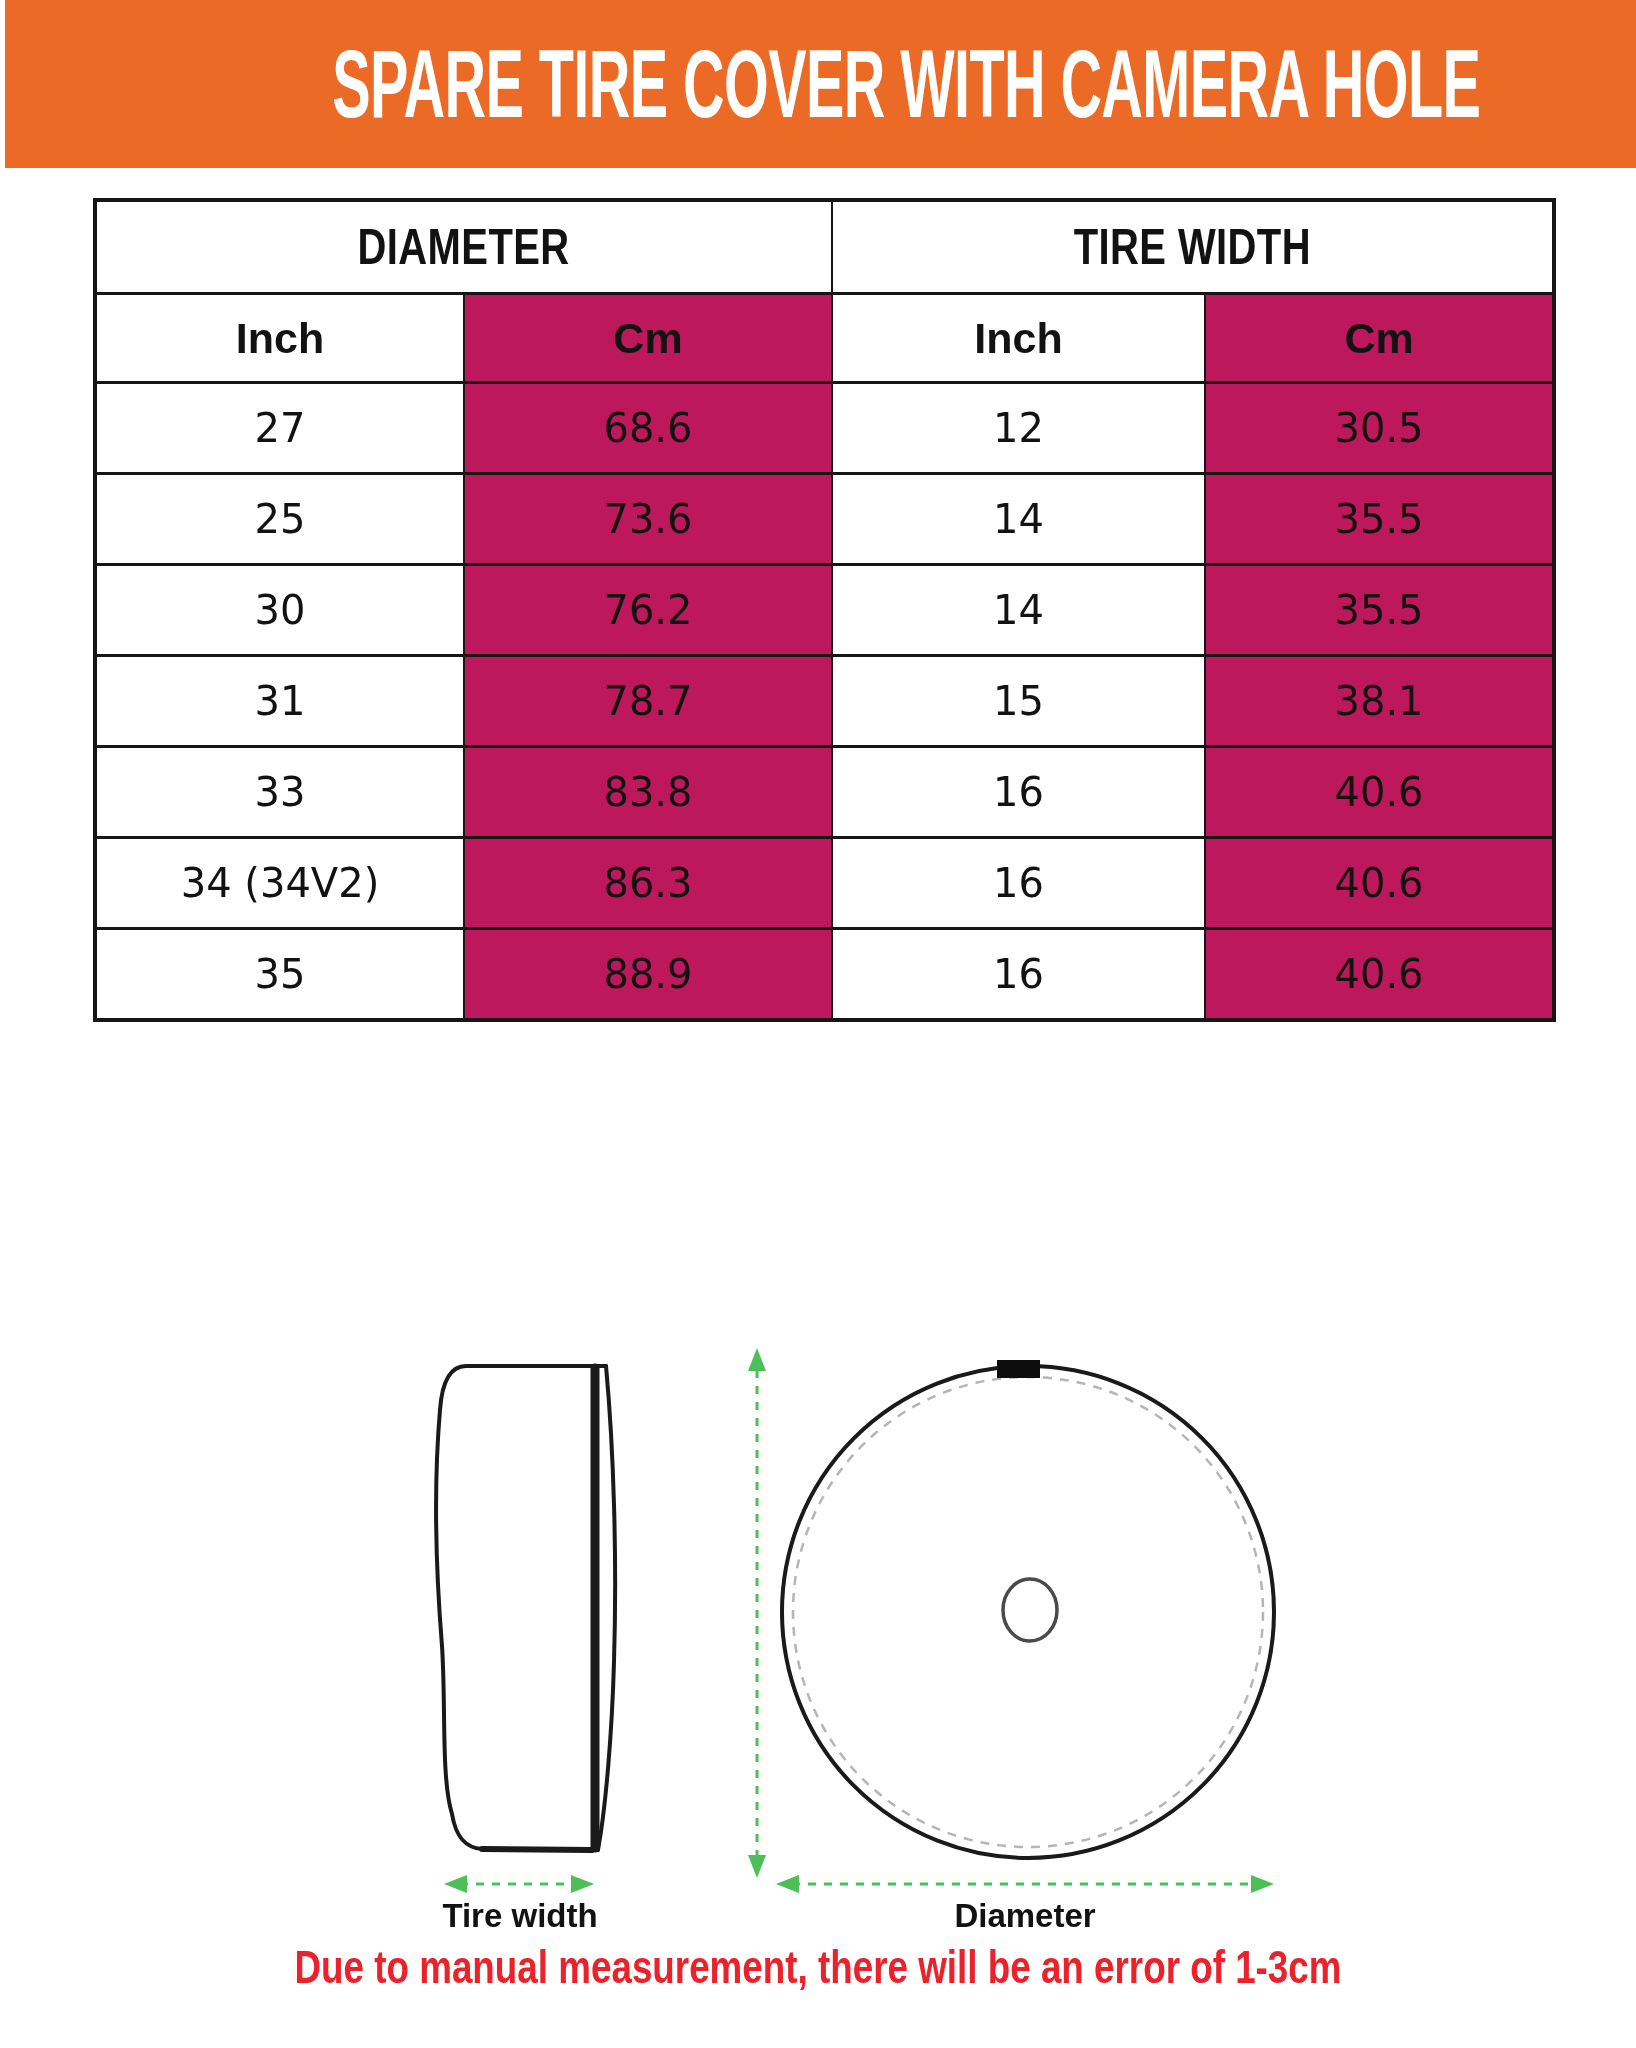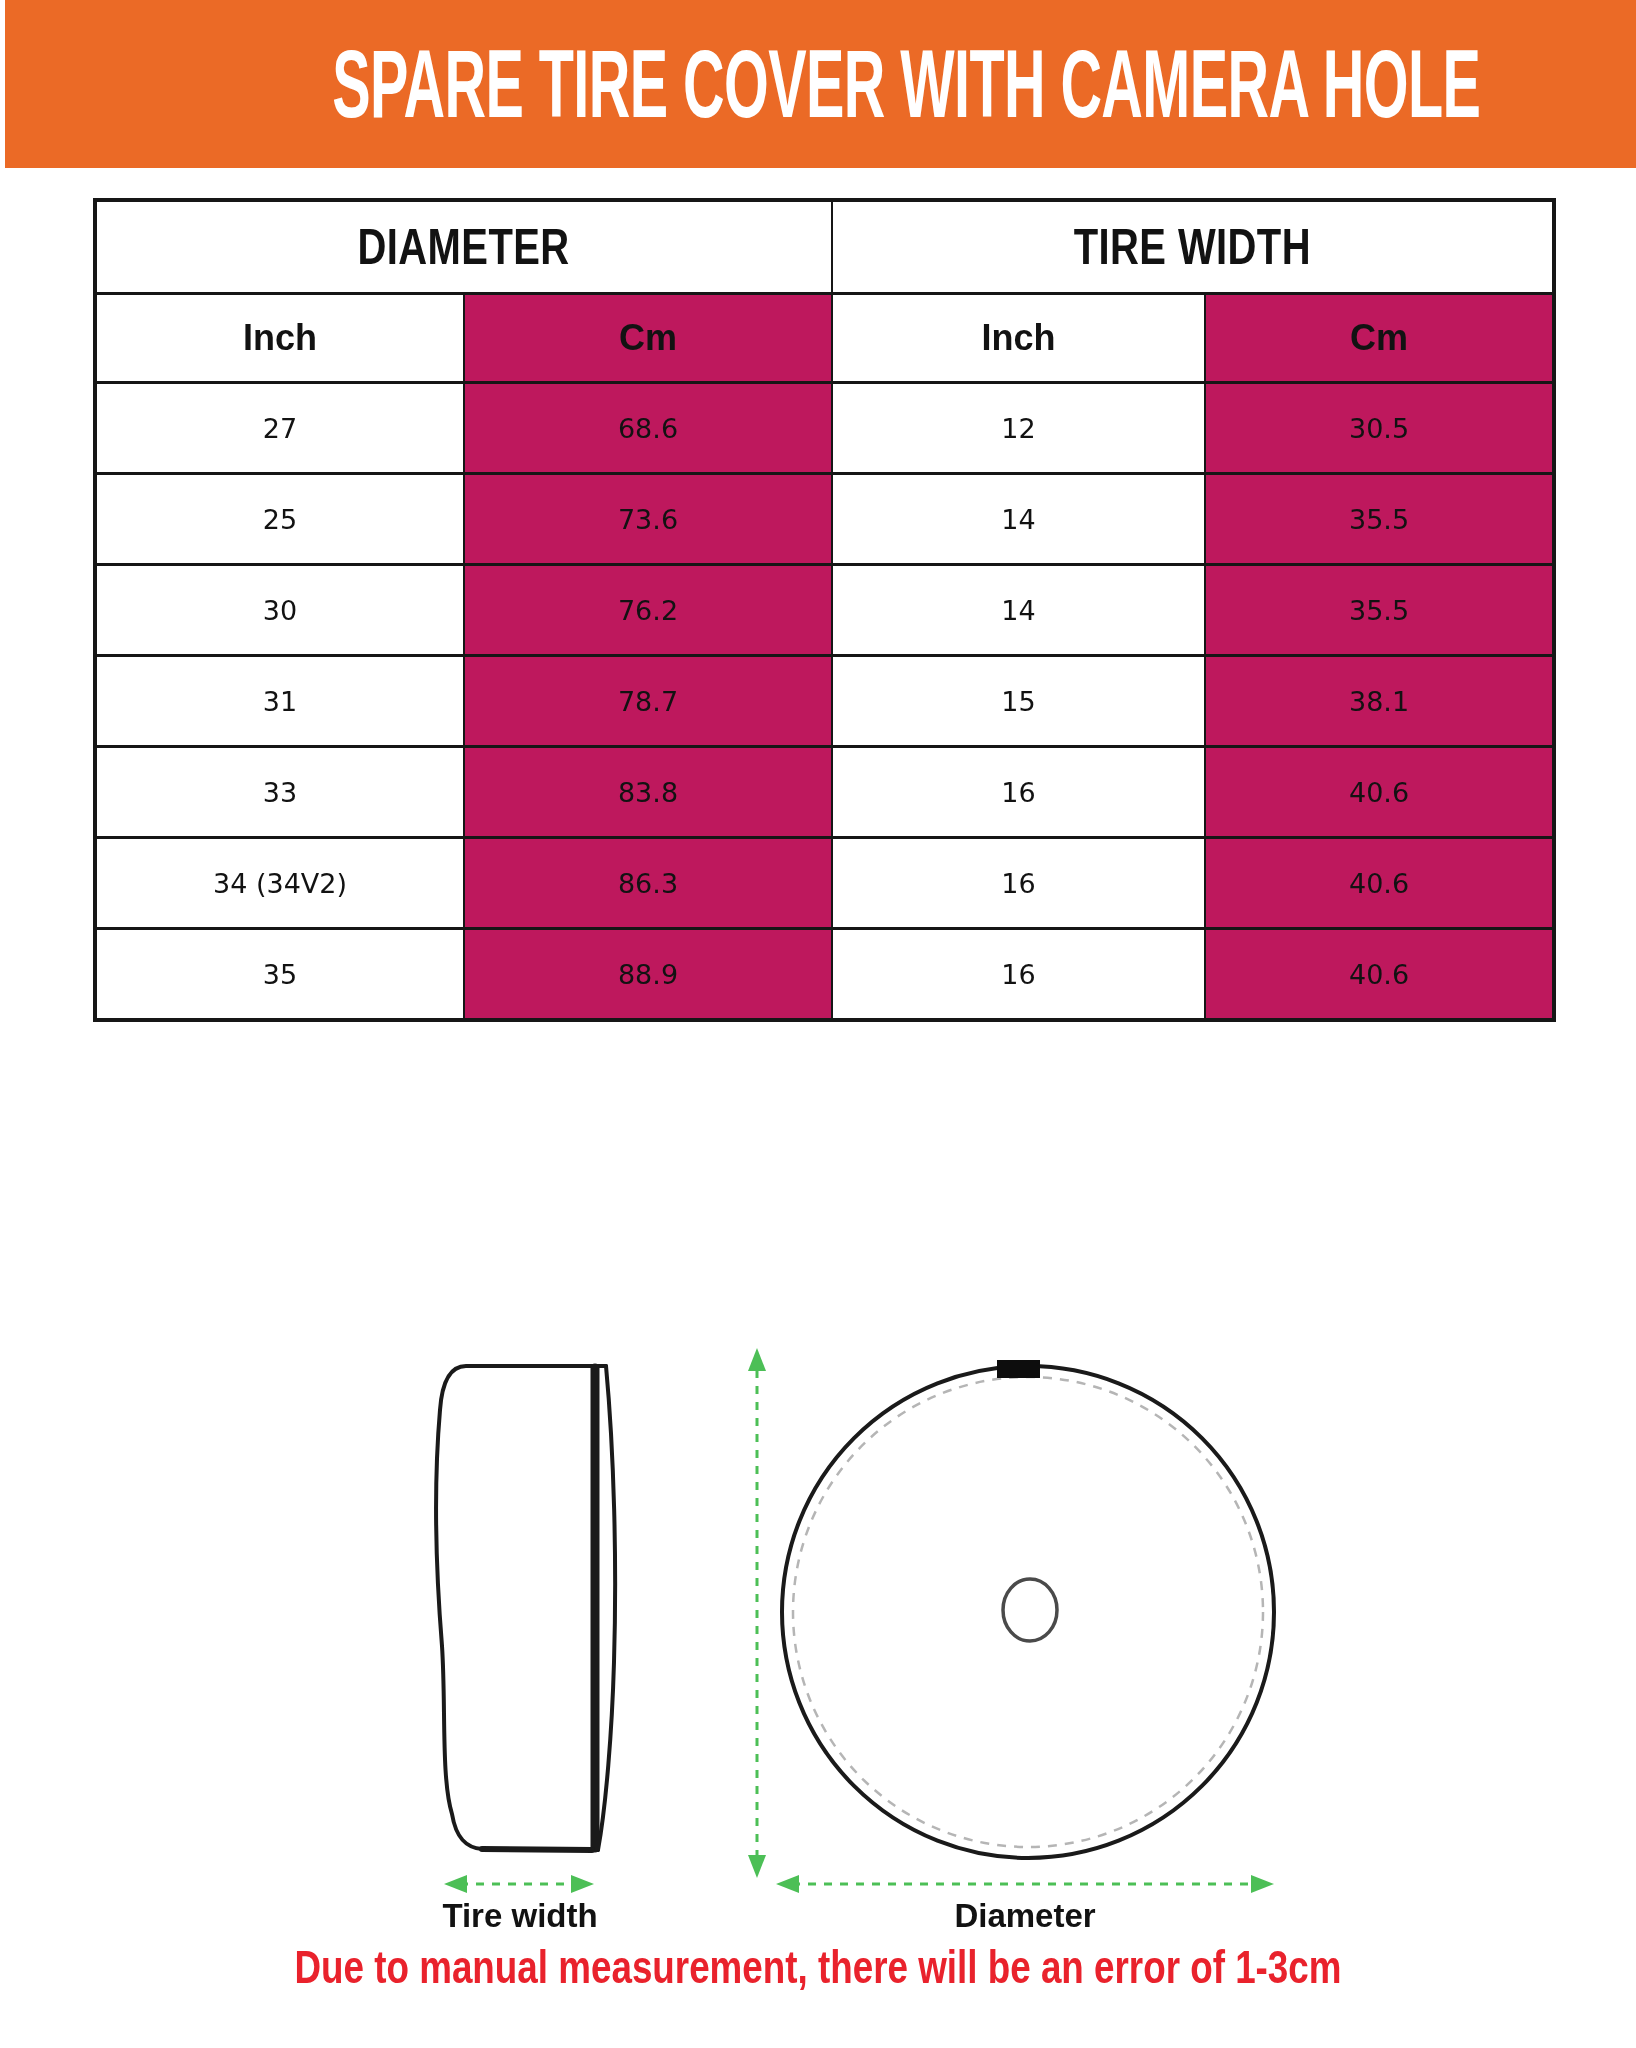--- a/index.html
+++ b/index.html
@@ -24,24 +24,24 @@
   .size-table {
     position:absolute; left:93px; top:198px; width:1459px;
     border-collapse:collapse; table-layout:fixed; background:#ffffff;
     border:4px solid #161616; color:#121212;
   }
   .size-table th, .size-table td {
     border:2px solid #161616; border-top-width:3px; border-bottom-width:3px;
     text-align:center; vertical-align:middle; padding:0;
   }
   .size-table thead tr.group th { height:90px; font-size:50px; font-weight:bold; }
-  .size-table thead tr.sub th   { height:86px; font-size:36px; font-weight:bold; }
+  .size-table thead tr.sub th   { height:86px; font-size:43px; font-weight:bold; }
   .cond { display:inline-block; transform:scaleX(0.80); transform-origin:50% 50%; white-space:nowrap; letter-spacing:0.5px; }
   .size-table tbody td {
-    height:88px; font-size:27px; font-weight:normal;
+    height:88px; font-size:40px; font-weight:normal;
     font-family:"DejaVu Sans", sans-serif;
   }
   .shade { background:#be185d; }
 
   
   .figure-svg { position:absolute; left:0; top:1330px; width:1636px; height:620px; }
   .dim-label {
     position:absolute; text-align:center; color:#121212;
     font-size:33px; font-weight:bold; line-height:1.1;
   }

